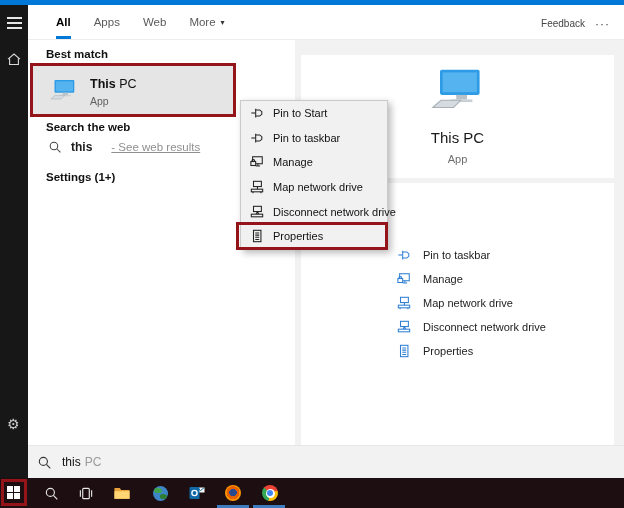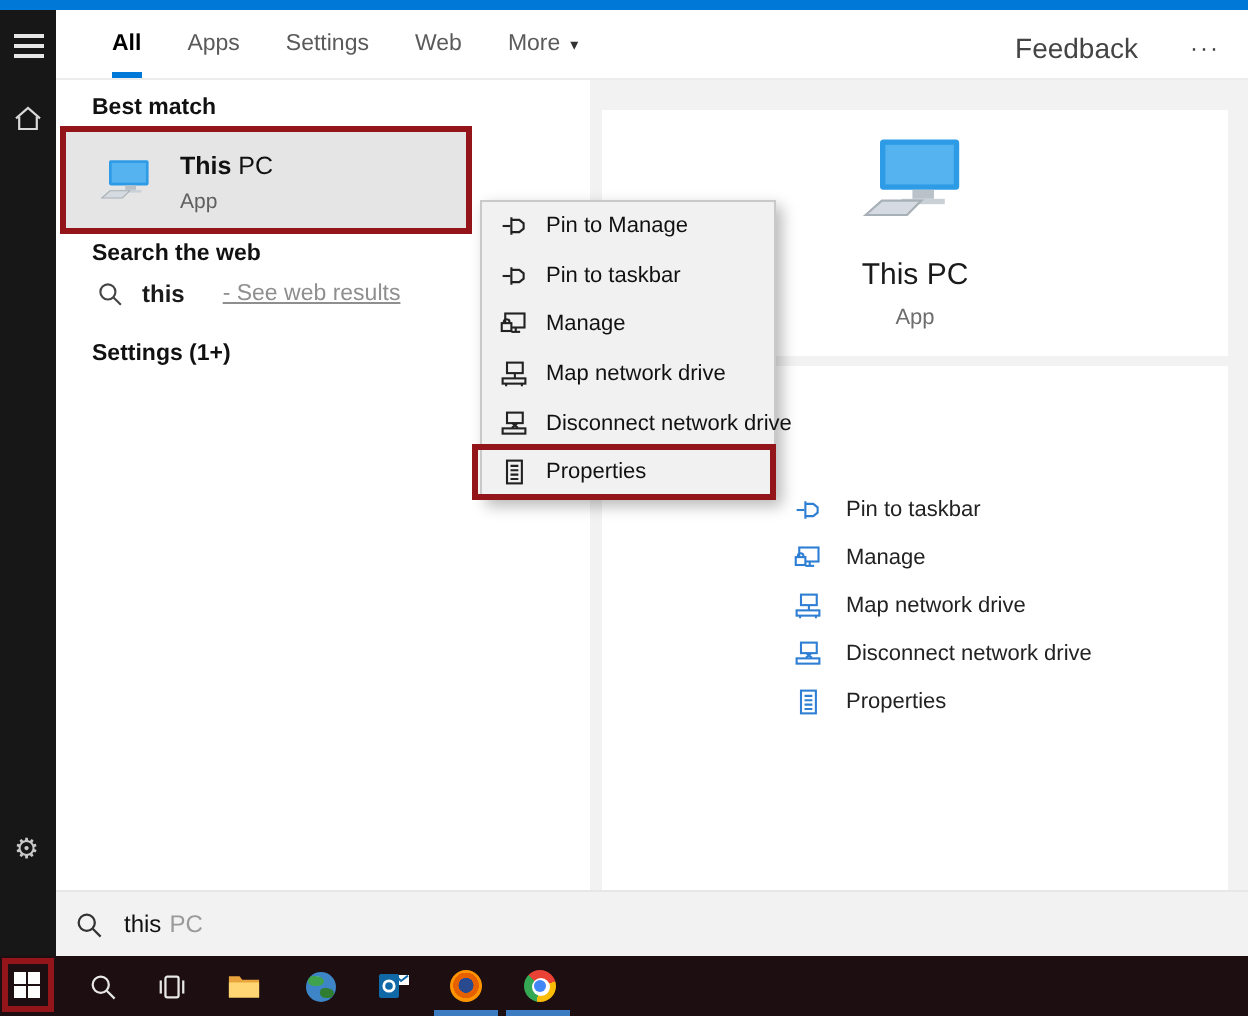--- a/index.html
+++ b/index.html
@@ -18,21 +18,21 @@
   .rail-gear { position:absolute; left:7px; top:412px; font-size:14px; color:#c8c8c8; line-height:1; }
 
   
   .tabbar { position:absolute; left:28px; top:5px; width:596px; height:35px; background:#fff;
             display:flex; align-items:stretch; padding:0 14px 0 28px; border-bottom:1px solid #ededed; }
   .tab { font-size:11.5px; color:#5a5a5a; display:flex; align-items:center; margin-right:23px;
          border-bottom:3px solid transparent; padding-top:3px; white-space:nowrap; }
   .tab.active { color:#000; font-weight:bold; border-bottom-color:#0078d7; }
   .tab .chev { font-size:8px; margin-left:5px; color:#333; }
   .tab-spacer { flex:1; }
-  .feedback { font-size:14px; color:#444; display:flex; align-items:center; margin-right:26px; padding-top:3px; }
+  .feedback { font-size:10px; color:#444; display:flex; align-items:center; margin-right:10px; padding-top:3px; }
   .overflow { font-size:12px; color:#444; display:flex; align-items:center; letter-spacing:1px; padding-top:3px; }
 
   
   .left-panel { position:absolute; left:28px; top:40px; width:267px; height:405px; background:#fff; }
   .sec-header { position:absolute; left:18px; font-size:11.5px; font-weight:bold; color:#111; }
   .bm-header { top:8px; }
   .web-header { top:81px; }
   .settings-header { top:131px; }
 
   .bm-annotation { position:absolute; left:2px; top:23px; width:206px; height:54px;
@@ -125,21 +125,20 @@
         <path d="M2 8.2 L8 3 L14 8.2"></path>
           <path d="M3.6 7.2 V13.5 H12.4 V7.2"></path>
       </svg>
     </div>
     <div class="rail-gear">⚙</div>
   </div>
 
   <div class="tabbar">
     <div class="tab active">All</div>
     <div class="tab">Apps</div>
-    <div class="tab">Settings</div>
     <div class="tab">Web</div>
     <div class="tab">
       <span>More</span>
       <span class="chev">▾</span>
     </div>
     <div class="tab-spacer"></div>
     <div class="feedback">Feedback</div>
     <div class="overflow">···</div>
   </div>
 
@@ -253,21 +252,21 @@
 
   <div class="context-menu">
     <div class="menu-item">
       <span class="icon">
         <svg width="14" height="14" viewBox="0 0 16 16" fill="none" stroke="currentColor" stroke-width="1.2">
           <path d="M1.5 8 H6"></path>
             <path d="M6.5 3 V13"></path>
             <path d="M6.5 4.5 H11 L13.5 6.5 V9.5 L11 11.5 H6.5"></path>
         </svg>
       </span>
-      <span class="lbl">Pin to Manage</span>
+      <span class="lbl">Pin to Start</span>
     </div>
     <div class="menu-item">
       <span class="icon">
         <svg width="14" height="14" viewBox="0 0 16 16" fill="none" stroke="currentColor" stroke-width="1.2">
           <path d="M1.5 8 H6"></path>
             <path d="M6.5 3 V13"></path>
             <path d="M6.5 4.5 H11 L13.5 6.5 V9.5 L11 11.5 H6.5"></path>
         </svg>
       </span>
       <span class="lbl">Pin to taskbar</span>

